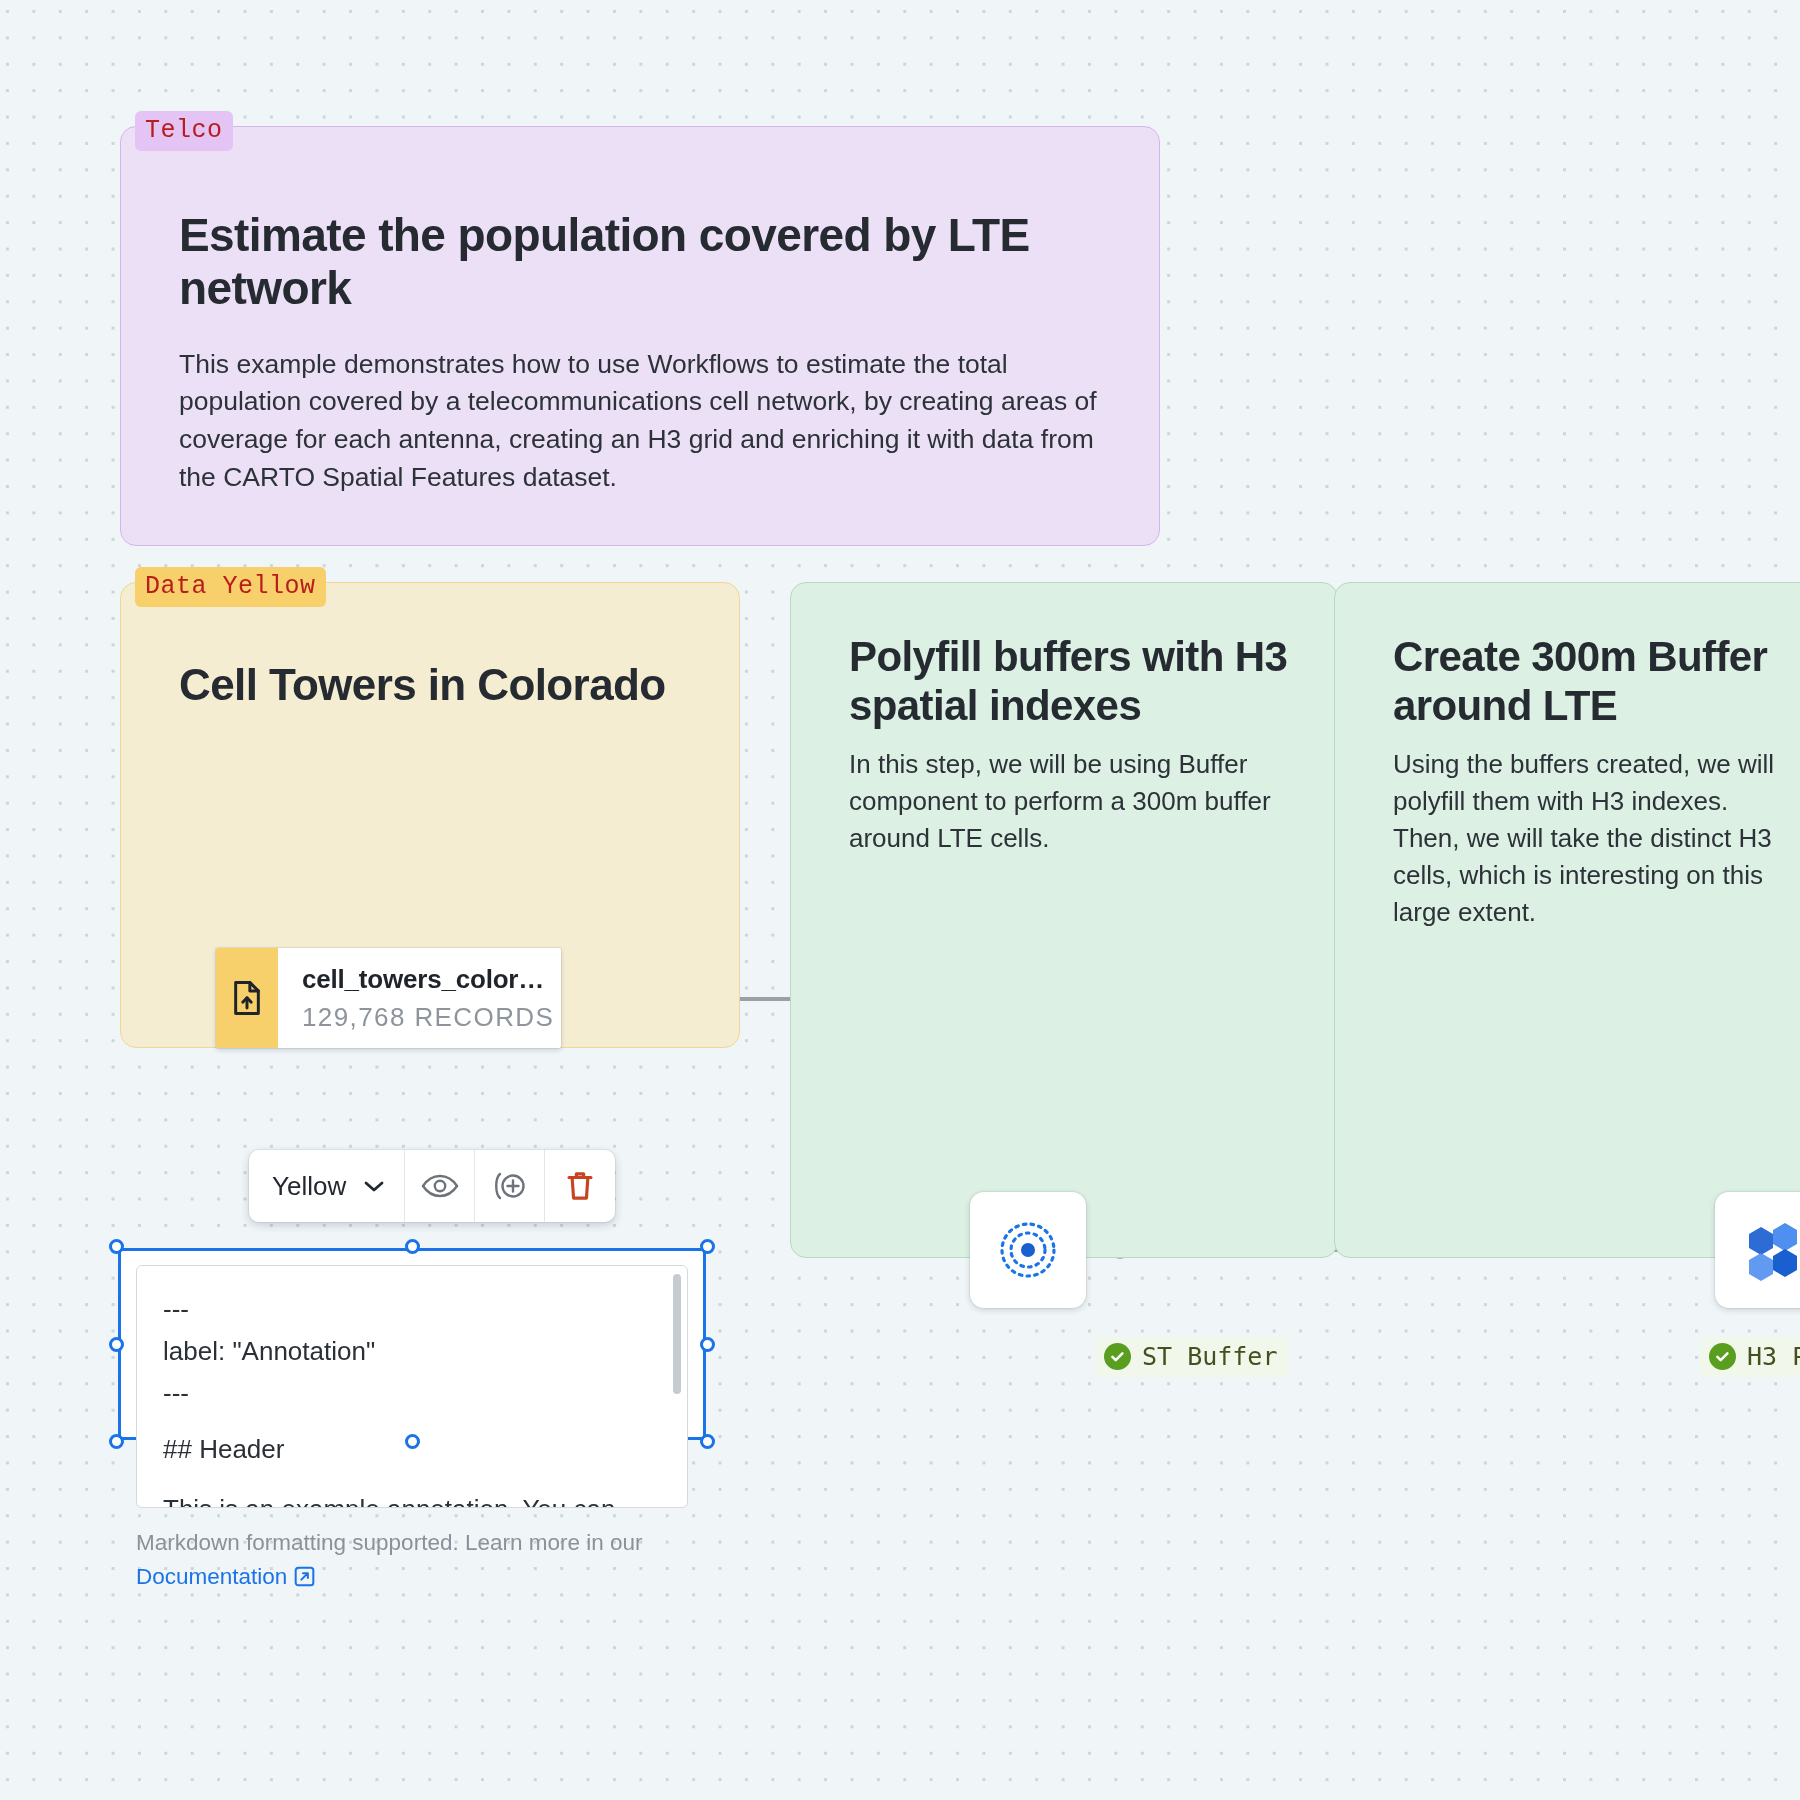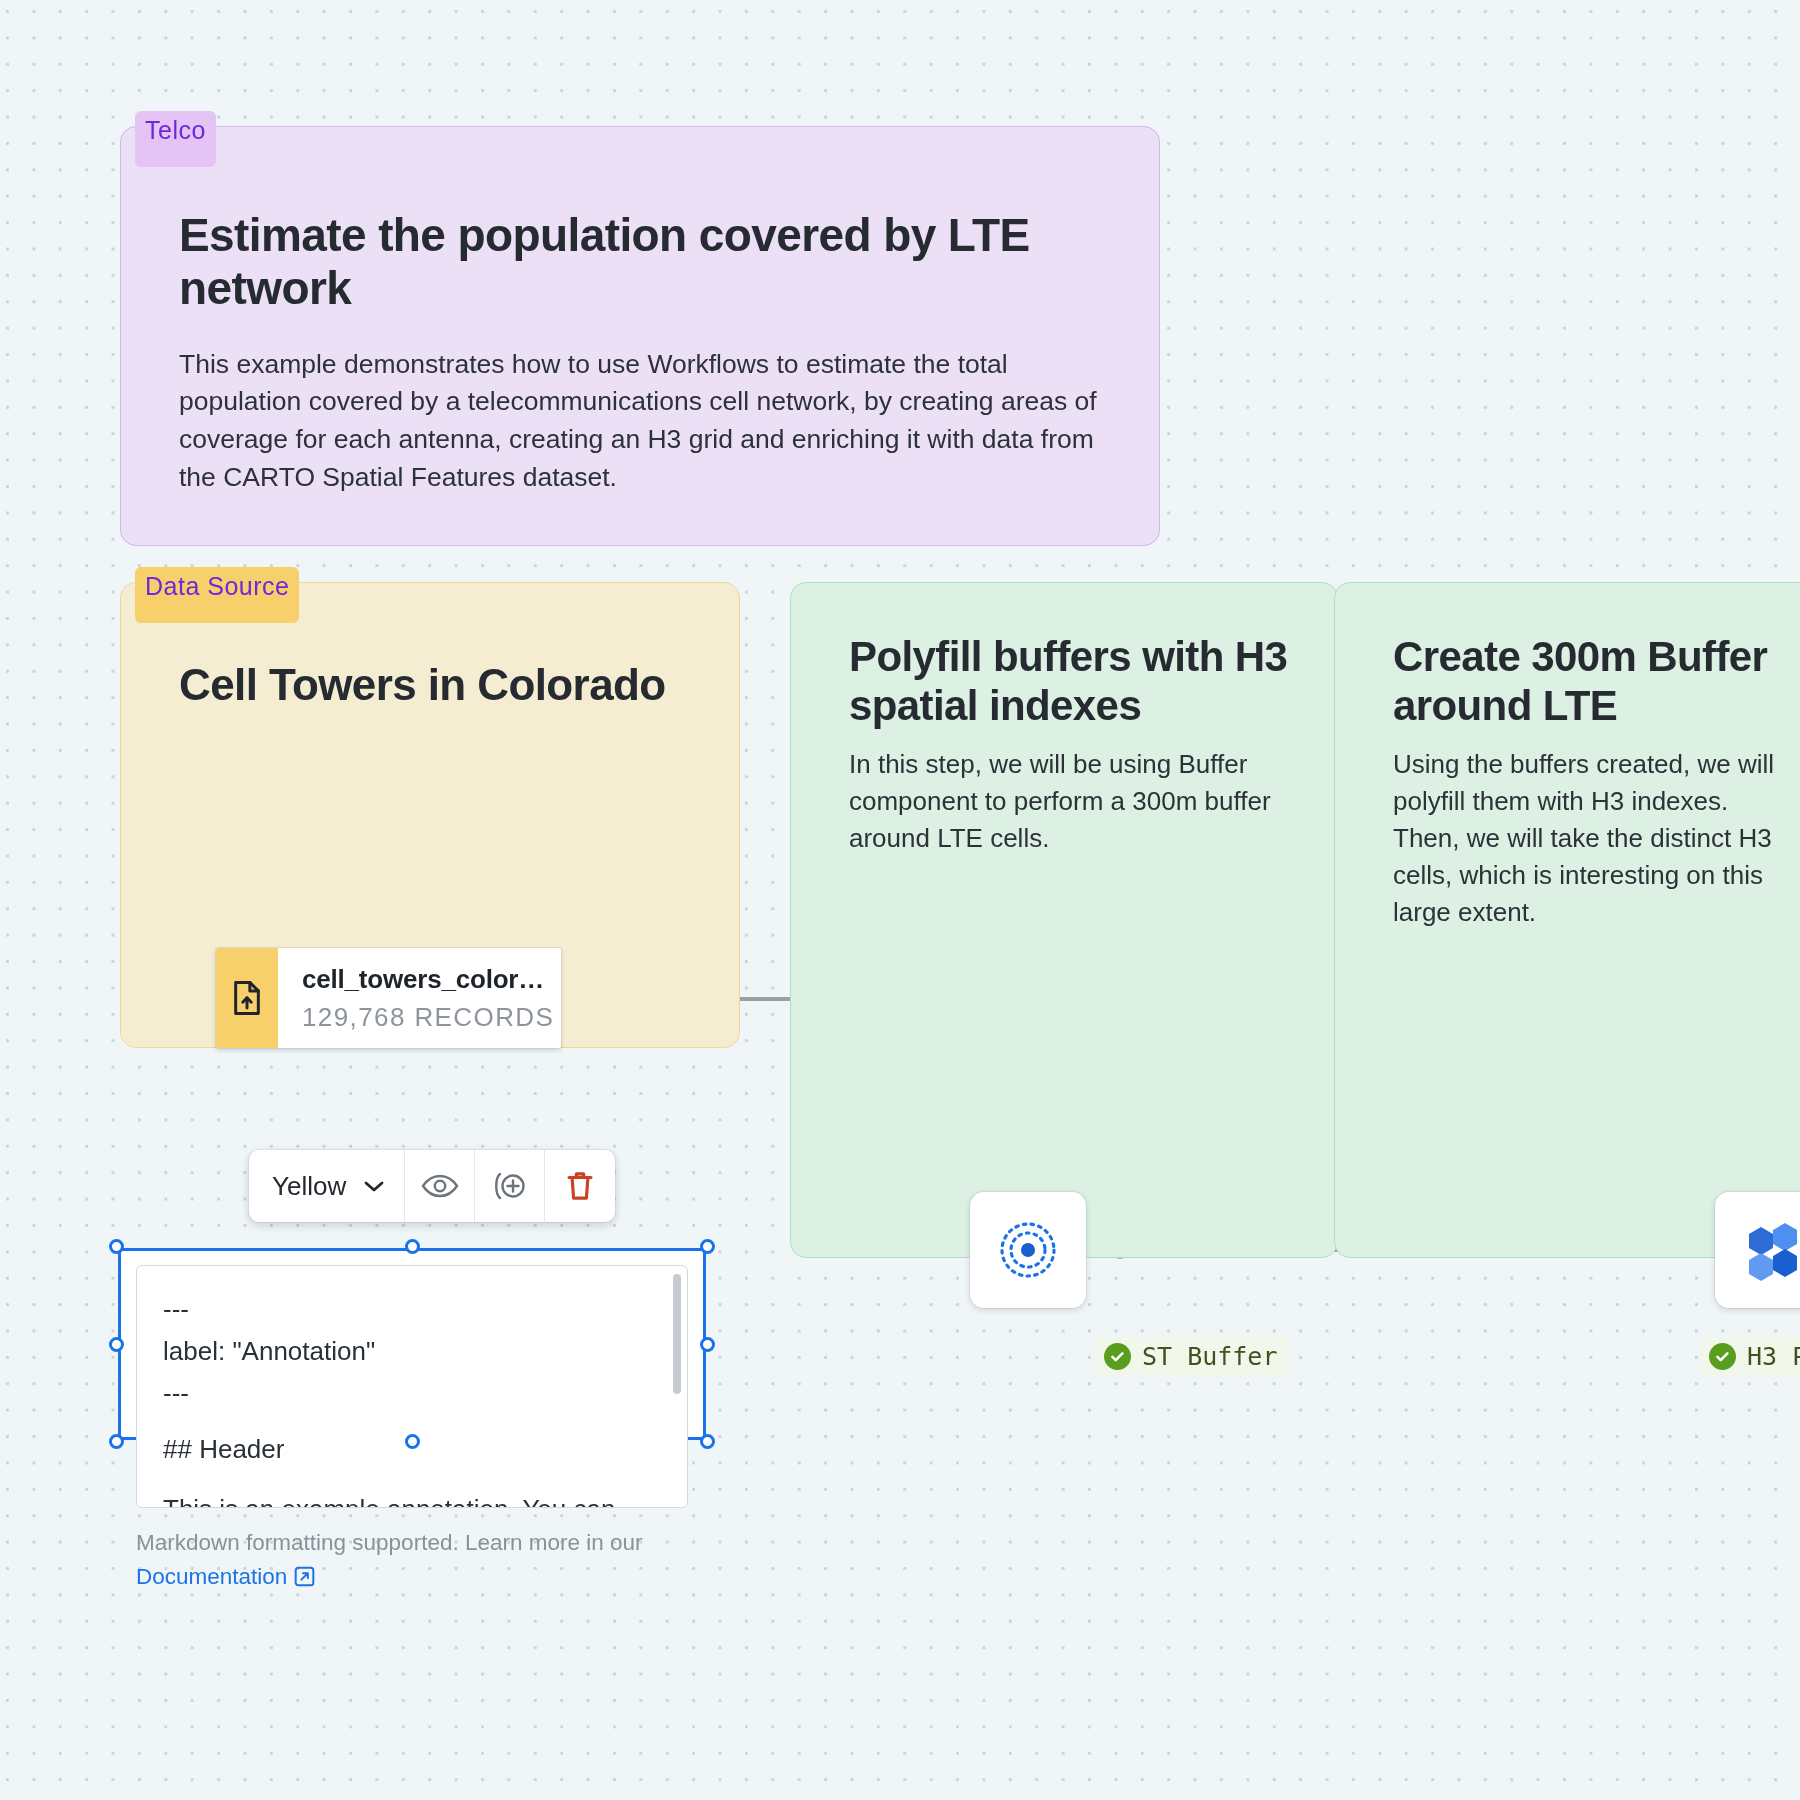--- a/index.html
+++ b/index.html
@@ -23,27 +23,27 @@
 
   
   .group {
     position: absolute;
     border-radius: 16px;
     background-clip: padding-box;
   }
   .group-badge {
     position: absolute;
     top: -16px; left: 14px;
-    font-family: Liberation Sans, sans-serif;
+    font-family: Liberation Mono, monospace;
     font-size: 25px;
     letter-spacing: 0.5px;
     line-height: 1;
-    padding: 7px 10px 24px 10px;
+    padding: 7px 10px 8px 10px;
     border-radius: 6px;
-    color: #6d28d9;
+    color: #b91c1c;
     white-space: nowrap;
   }
   .group-body { padding: 58px 58px 0 58px; }
   .group-title {
     font-size: 44px;
     font-weight: bold;
     color: #262b32;
     letter-spacing: -0.6px;
     line-height: 1.16;
   }
@@ -256,21 +256,21 @@
 
   <div class="group purple">
     <div class="group-badge">Telco</div>
     <div class="group-body">
       <div class="group-title">Estimate the population covered by LTE network</div>
       <div class="group-text">This example demonstrates how to use Workflows to estimate the total population covered by a telecommunications cell network, by creating areas of coverage for each antenna, creating an H3 grid and enriching it with data from the CARTO Spatial Features dataset.</div>
     </div>
   </div>
 
   <div class="group yellow">
-    <div class="group-badge">Data Source</div>
+    <div class="group-badge">Data Yellow</div>
     <div class="group-body">
       <div class="group-title">Cell Towers in Colorado</div>
     </div>
   </div>
 
   <div class="group green g1">
     <div class="group-body">
       <div class="group-title">Polyfill buffers with H3 spatial indexes</div>
       <div class="group-text">In this step, we will be using Buffer component to perform a 300m buffer around LTE cells.</div>
     </div>

